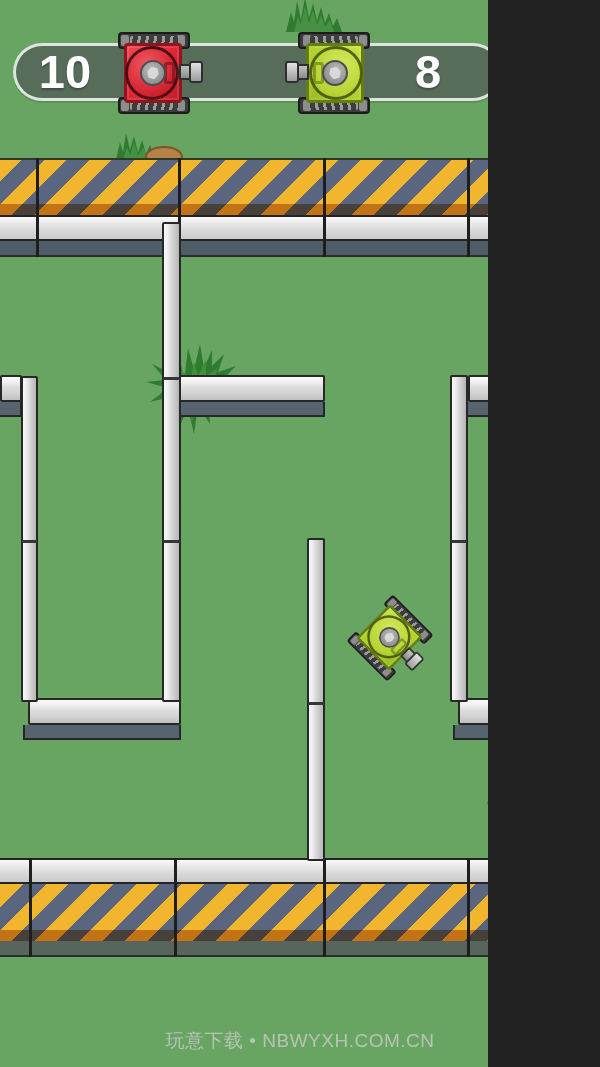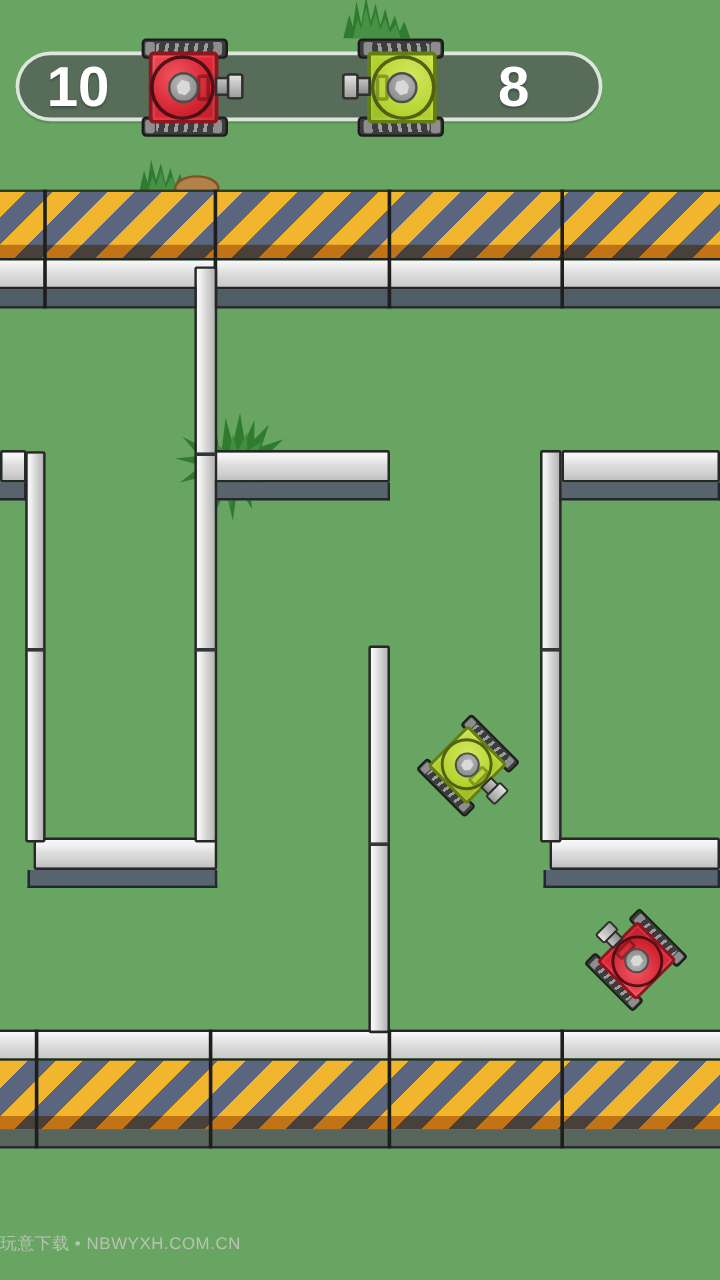--- a/index.html
+++ b/index.html
@@ -1,16 +1,16 @@
 <!DOCTYPE html>
 <html><head>
 <meta charset="utf-8">
 <style>
   html,body{margin:0;padding:0;background:#222;}
-  .stage{position:relative;width:600px;height:1067px;overflow:hidden;
+  .stage{position:relative;width:488px;height:1067px;overflow:hidden;
          background:#68a562;font-family:"Liberation Sans","DejaVu Sans",sans-serif;
          -webkit-user-select:none;user-select:none;}
 
   
   .decor{position:absolute;z-index:5;}
 
   
   .barrier{position:absolute;left:0;width:600px;height:99px;z-index:10;}
   .barrier-top{top:158px;}
   .barrier-bottom{top:858px;}
@@ -81,22 +81,22 @@
       box-shadow:0 2px 0 rgba(0,0,0,0.12);}
   .score{position:absolute;top:44px;width:90px;height:56px;line-height:56px;text-align:center;
       font-size:47px;font-weight:700;color:#ffffff;text-shadow:0 2px 2px rgba(0,0,0,0.28);z-index:55;}
   .score-left{left:20px;}
   .score-right{left:383px;}
   .vs{position:absolute;left:204px;top:47px;width:80px;height:52px;line-height:52px;text-align:center;
       font-size:39px;font-weight:900;letter-spacing:1px;color:#ffffff;z-index:55;
       text-shadow:-2px -2px 0 #242424,2px -2px 0 #242424,-2px 2px 0 #242424,2px 2px 0 #242424,0 3px 0 #242424;}
 
   
-  .footer{position:absolute;left:0;top:1028px;width:600px;text-align:left;z-index:20;
-      font-size:14px;letter-spacing:0.5px;color:#b9c3b4;}
+  .footer{position:absolute;left:0;top:1028px;width:600px;text-align:center;z-index:20;
+      font-size:19px;letter-spacing:0.5px;color:#b9c3b4;}
 </style>
 </head>
 <body>
 
 <div class="stage" id="stage">
 
   <svg class="decor" style="left:286px;top:-4px;" width="56" height="36" viewBox="0 0 56 36">
     <polygon fill="#2f7b2f" points="0,36 5,16 8,26 11,5 15,24 19,1 23,22 27,7 31,25 35,11 39,27 43,17 47,30 51,22 56,36"></polygon>
     <polygon fill="#469143" points="8,36 12,20 15,28 19,10 23,27 27,14 31,29 35,19 39,31 44,24 48,36"></polygon>
   </svg>

